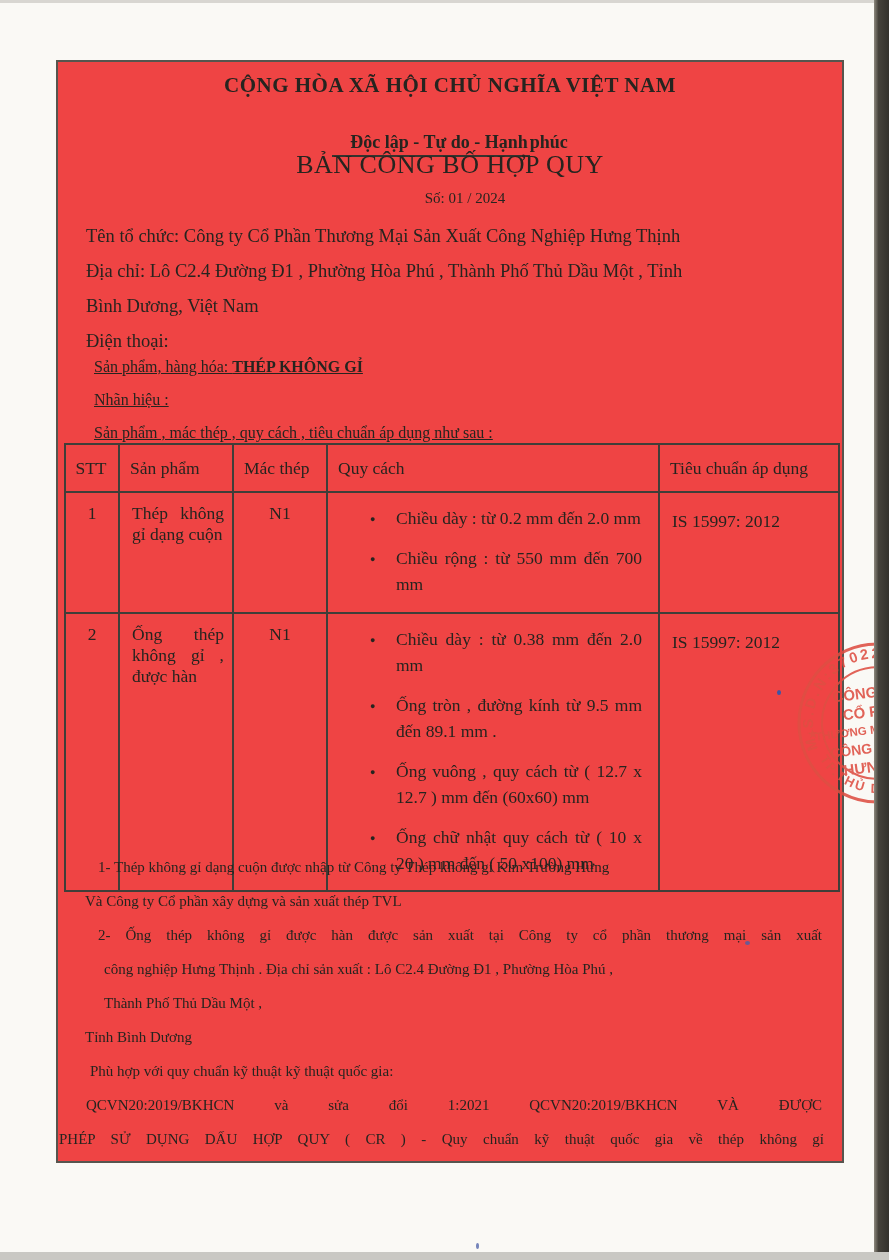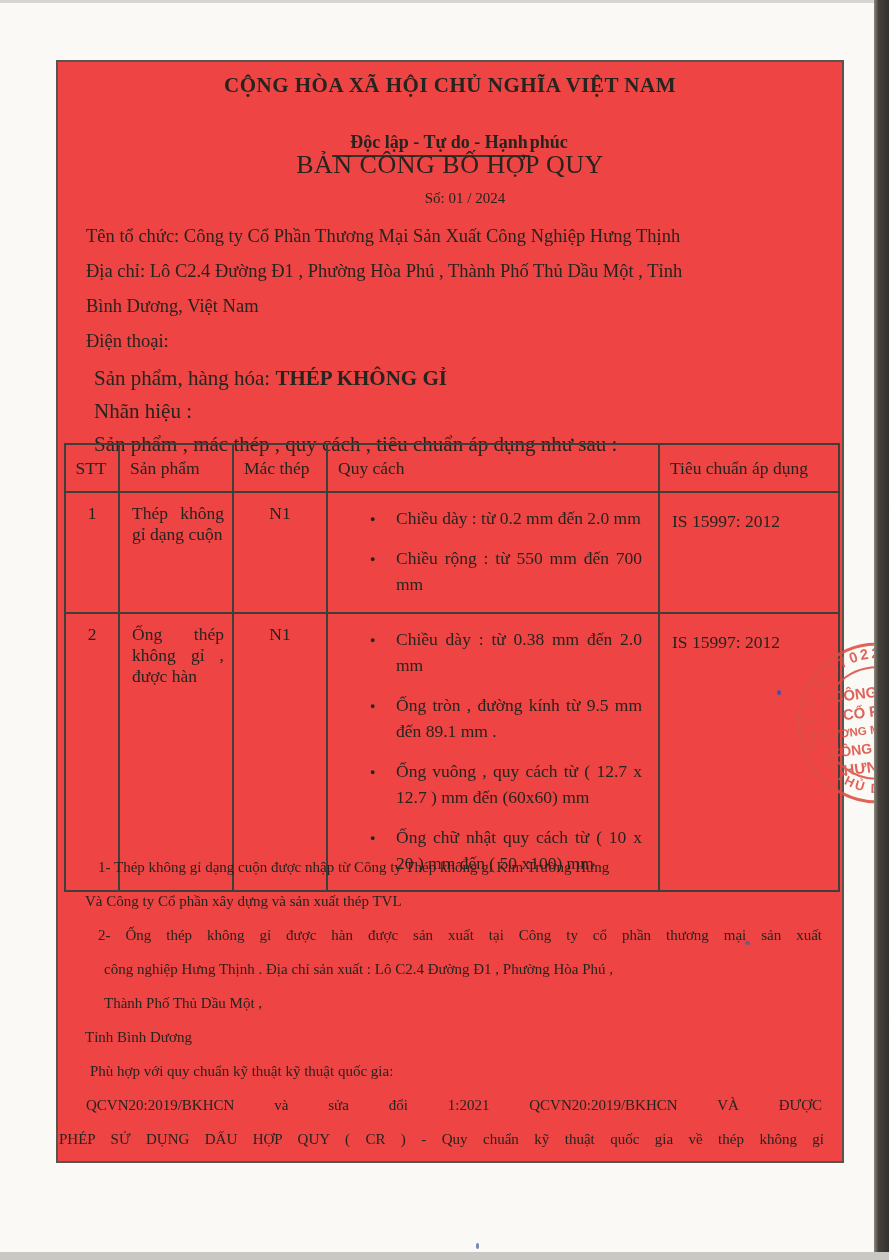--- a/index.html
+++ b/index.html
@@ -25,21 +25,21 @@
   .abs{position:absolute;}
 
   .nat-header{left:0;top:11px;width:100%;text-align:center;font-weight:bold;font-size:21px;letter-spacing:.5px;}
   .motto{left:0;top:42px;width:100%;text-align:center;font-weight:bold;font-size:18px;}
   .motto .u{display:inline-block;border-bottom:2.5px solid #35332e;padding:0 2px 2px 18px;margin-top:28px;}
   .motto .tail{display:inline-block;margin-left:0;}
   .doc-title{left:0;top:88px;width:100%;text-align:center;font-weight:normal;font-size:26px;letter-spacing:.5px;}
   .doc-number{left:15px;top:128px;width:100%;text-align:center;font-size:15px;}
 
   .info{left:28px;top:157px;width:752px;font-size:18.5px;line-height:35px;}
-  .prod{left:36px;top:300px;width:744px;font-size:21px;line-height:33px;}
+  .prod{left:36px;top:288px;width:744px;font-size:16px;line-height:33px;text-decoration:underline;}
   .prod .bold{font-weight:bold;}
 
   table.spec{
     position:absolute;left:6px;top:381px;width:774px;
     border-collapse:collapse;table-layout:fixed;
     font-size:17.5px;
   }
   table.spec col.c1{width:54px;}  table.spec col.c2{width:114px;}
   table.spec col.c3{width:94px;}  table.spec col.c4{width:332px;}
   table.spec col.c5{width:180px;}

